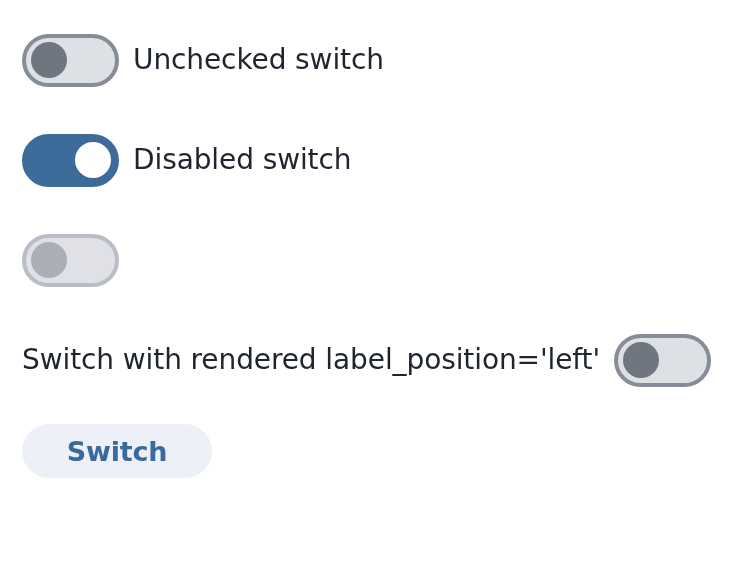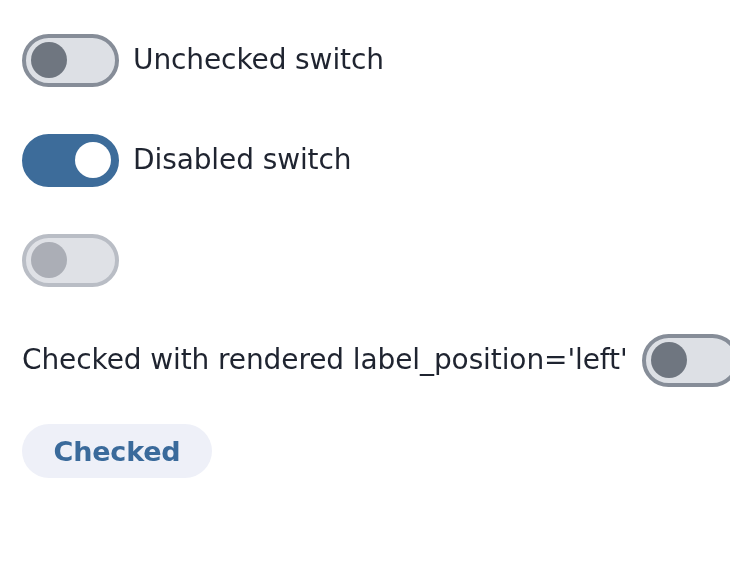--- a/index.html
+++ b/index.html
@@ -140,21 +140,21 @@
     <span class="switch-label">Disabled switch</span>
   </div>
 
   <div class="switch-row" style="top:233px">
     <div class="switch disabled" role="switch" aria-checked="false" aria-disabled="true">
       <span class="knob"></span>
     </div>
   </div>
 
   <div class="switch-row label-left" style="top:333px">
-    <span class="switch-label left-side">Checked with rendered label_position='left'</span>
+    <span class="switch-label left-side">Switch with rendered label_position='left'</span>
     <div class="switch off" role="switch" aria-checked="false">
       <span class="knob"></span>
     </div>
   </div>
 
-  <button class="submit-button" style="top:424px">Checked</button>
+  <button class="submit-button" style="top:424px">Switch</button>
 
 </div>
 
 </body></html>

